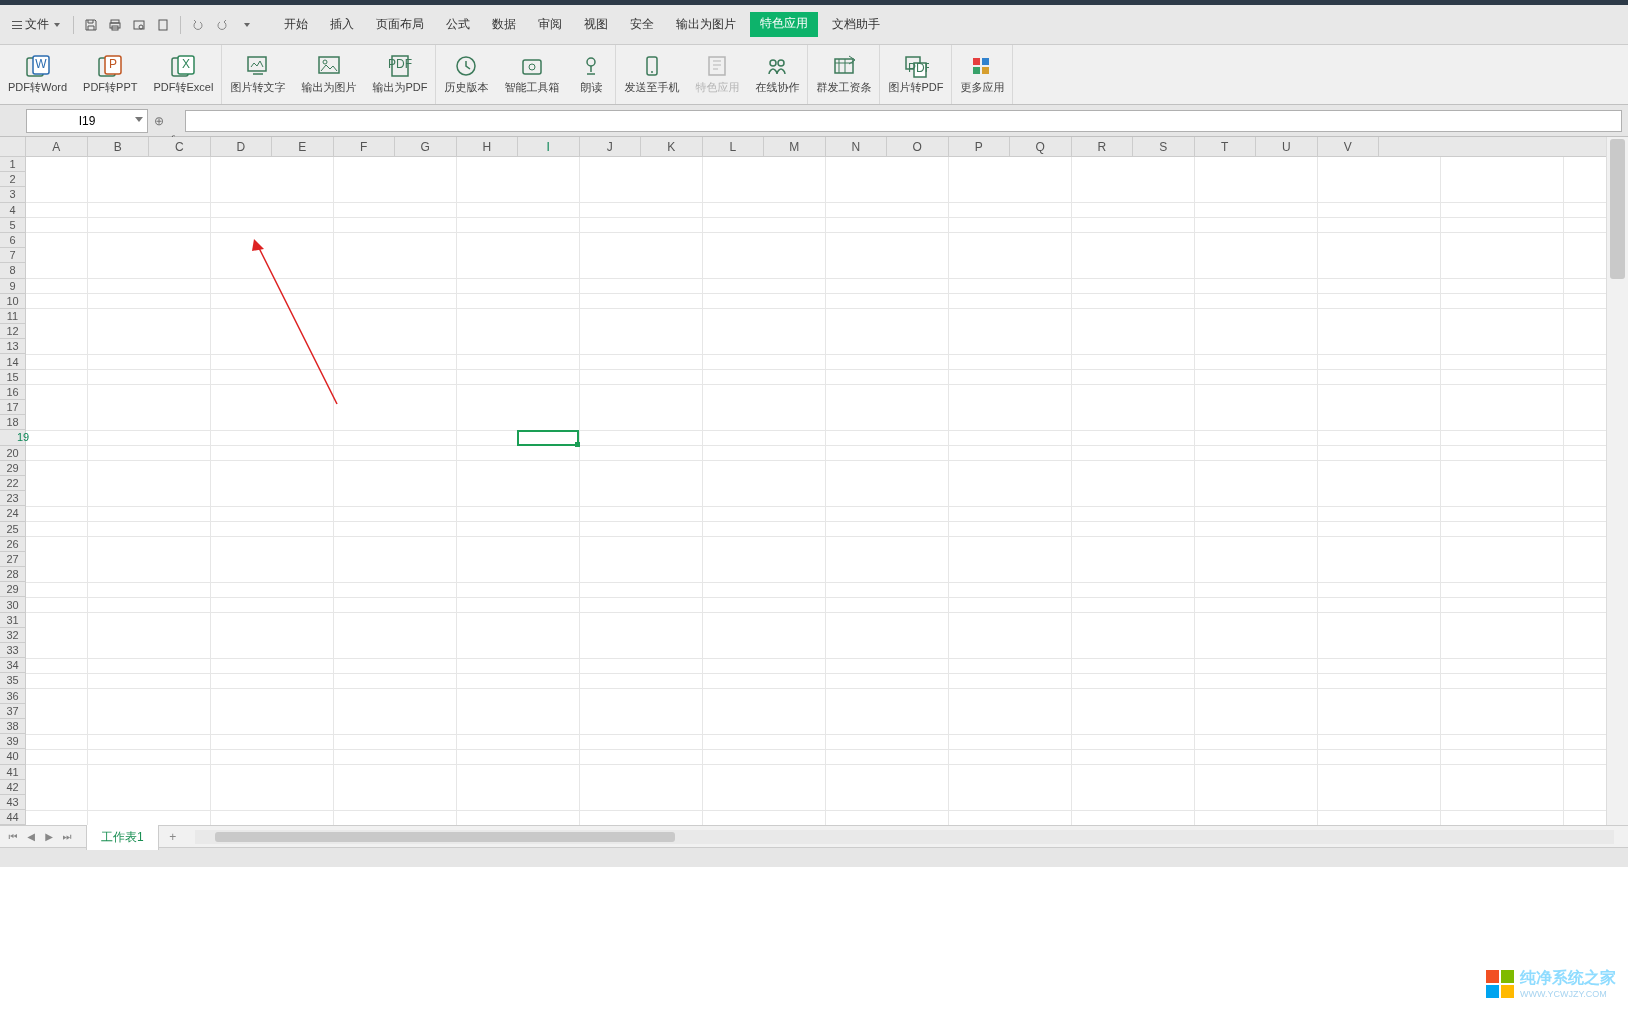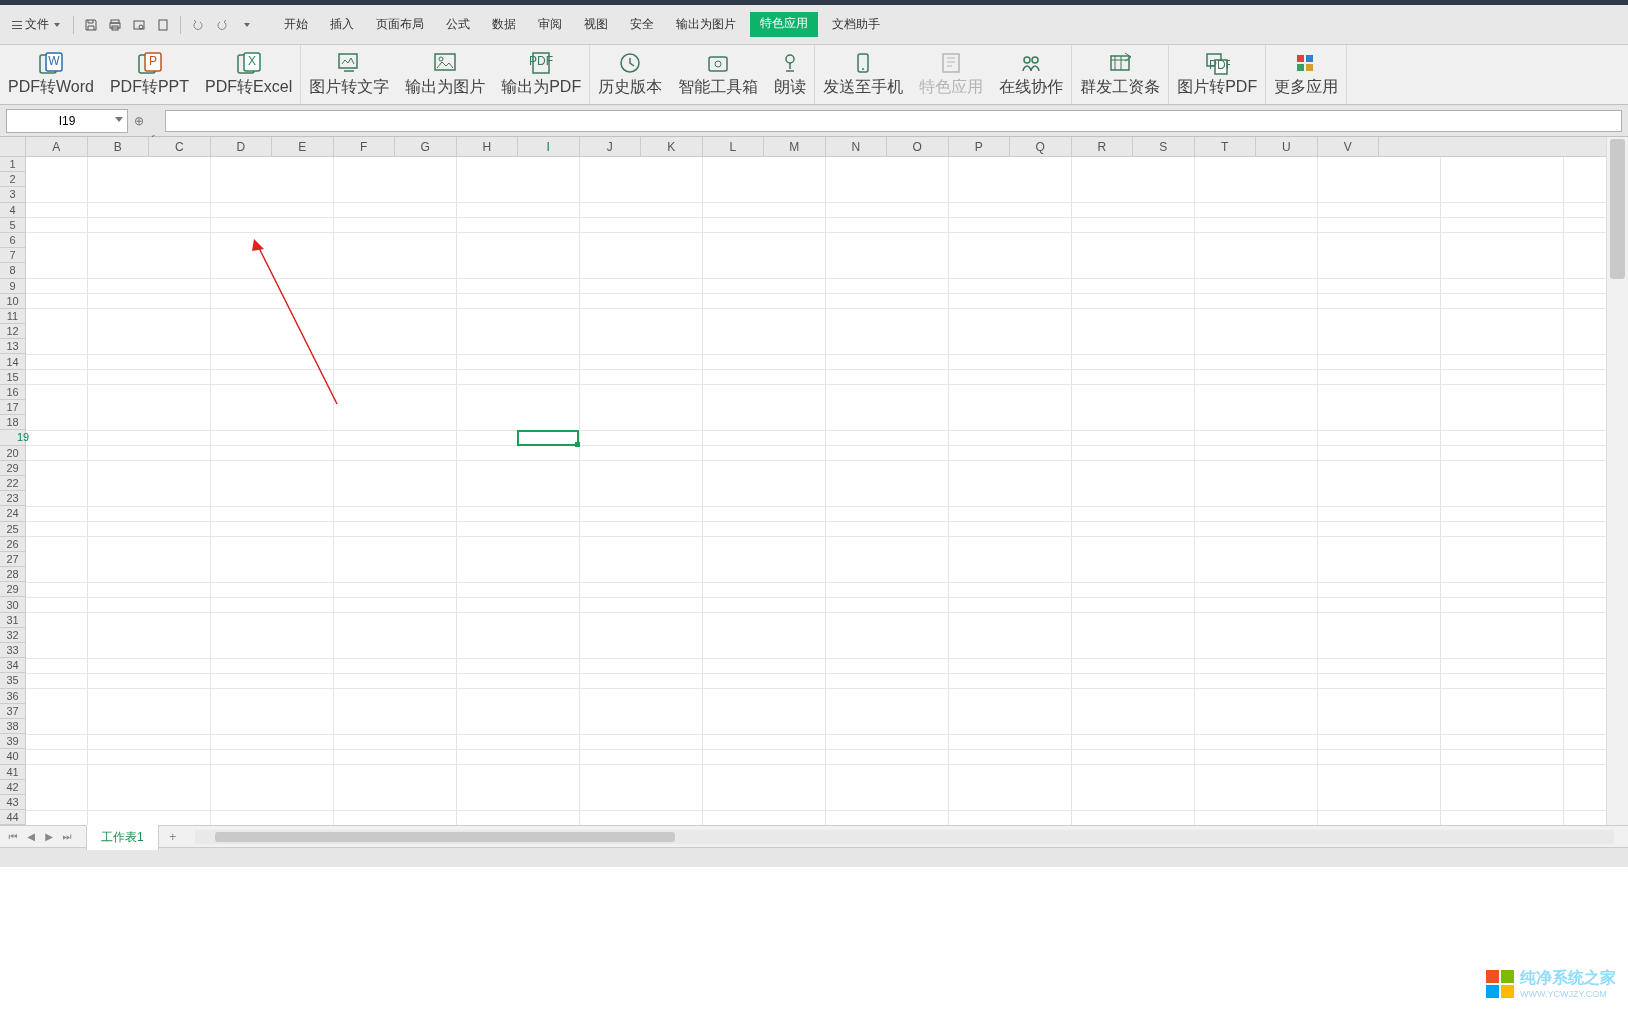--- a/index.html
+++ b/index.html
@@ -10,24 +10,24 @@
 .menu-file .bars { display:inline-block; width:10px; height:8px; border-top:1px solid #555; border-bottom:1px solid #555; position:relative; }
 .menu-file .bars:before { content:""; position:absolute; top:3px; left:0; right:0; border-top:1px solid #555; }
 .menu-sep { width:1px; height:18px; background:#c0c0c0; margin:0 3px; }
 .qbtn { width:20px; height:20px; display:flex; align-items:center; justify-content:center; cursor:pointer; color:#555; }
 .tab { padding:4px 8px; cursor:pointer; color:#333; }
 .tab.badge { background:#0db36b; color:#fff; border-radius:0; padding:3px 10px; }
 .ribbon { height:60px; background:#f0f0f0; border-bottom:1px solid #c0c0c0; display:flex; align-items:stretch; }
 .rgroup { display:flex; align-items:stretch; border-right:1px solid #d8d8d8; }
 .rbtn { display:flex; flex-direction:column; align-items:center; justify-content:center; padding:4px 8px; cursor:pointer; min-width:48px; }
 .rbtn .ico { width:28px; height:24px; display:flex; align-items:center; justify-content:center; color:#3c7a5a; margin-bottom:2px; }
-.rbtn .lbl { color:#444; font-size:16px; white-space:nowrap; }
+.rbtn .lbl { color:#444; font-size:11px; white-space:nowrap; }
 .rbtn.disabled .ico, .rbtn.disabled .lbl { color:#b5b5b5; }
 .fxbar { height:32px; background:#e6e6e6; border-bottom:1px solid #c0c0c0; display:flex; align-items:center; padding:2px 6px; gap:6px; }
-.namebox { width:122px; height:24px; background:#fff; border:1px solid #b0b0b0; display:flex; align-items:center; justify-content:center; position:relative; }
+.namebox { width:122px; height:24px; background:#fff; border:1px solid #b0b0b0; display:flex; align-items:center; justify-content:center; position:relative;margin-left:20px; }
 .namebox .dd { position:absolute; right:4px; top:7px; width:0; height:0; border-left:4px solid transparent; border-right:4px solid transparent; border-top:5px solid #777; }
 .fx-ico { color:#555; font-style:italic; font-family:serif;margin-top:40px; }
 .fxin { flex:1; height:22px; background:#fff; border:1px solid #b0b0b0; }
 .sheet { position:relative; height:688px; background:#fff; }
 .corner { position:absolute; left:0; top:0; width:26px; height:20px; background:#e8e8e8; border-right:1px solid #ccc; border-bottom:1px solid #ccc; }
 .cols { position:absolute; left:26px; top:0; right:22px; height:20px; background:#e8e8e8; border-bottom:1px solid #ccc; display:flex; }
 .ch { width:61.5px; border-right:1px solid #ccc; display:flex; align-items:center; justify-content:center; color:#555; }
 .rows { position:absolute; left:0; top:20px; bottom:0; width:26px; background:#e8e8e8; border-right:1px solid #ccc; }
 .rh { height:15.2px; border-bottom:1px solid #ccc; display:flex; align-items:center; justify-content:center; color:#555; font-size:11px; }
 .rh.sel { color:#0a8656;padding-left:21px; }

